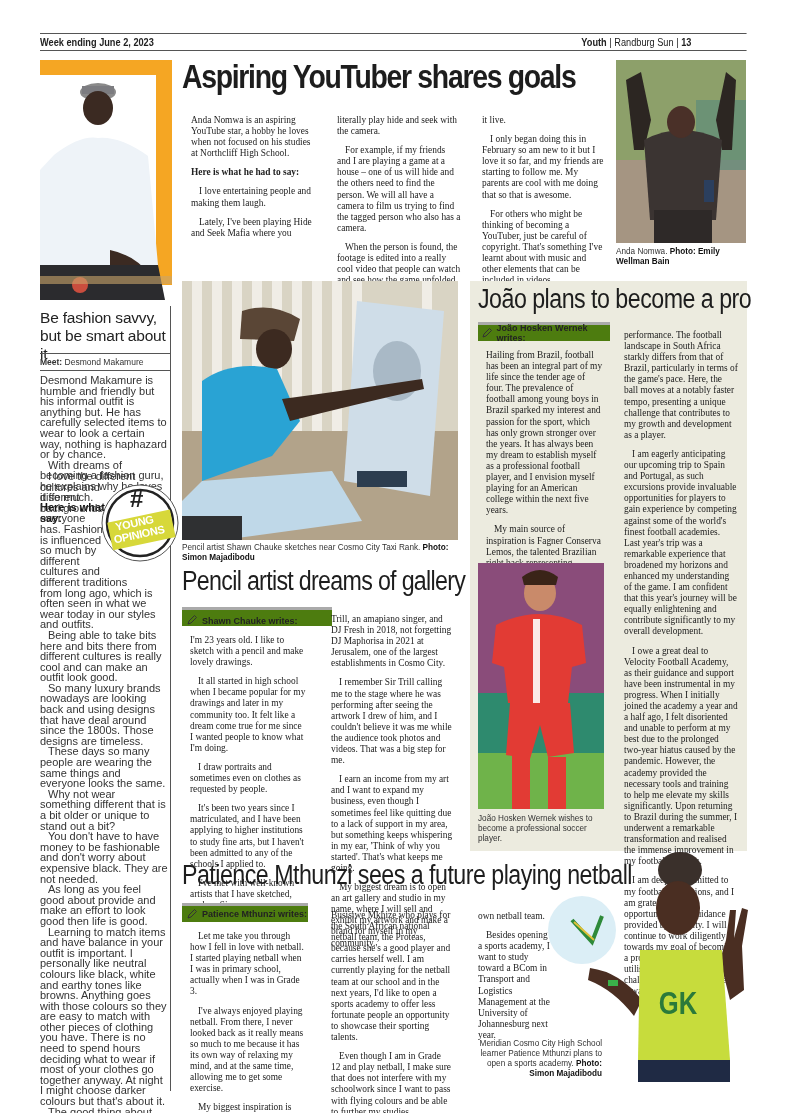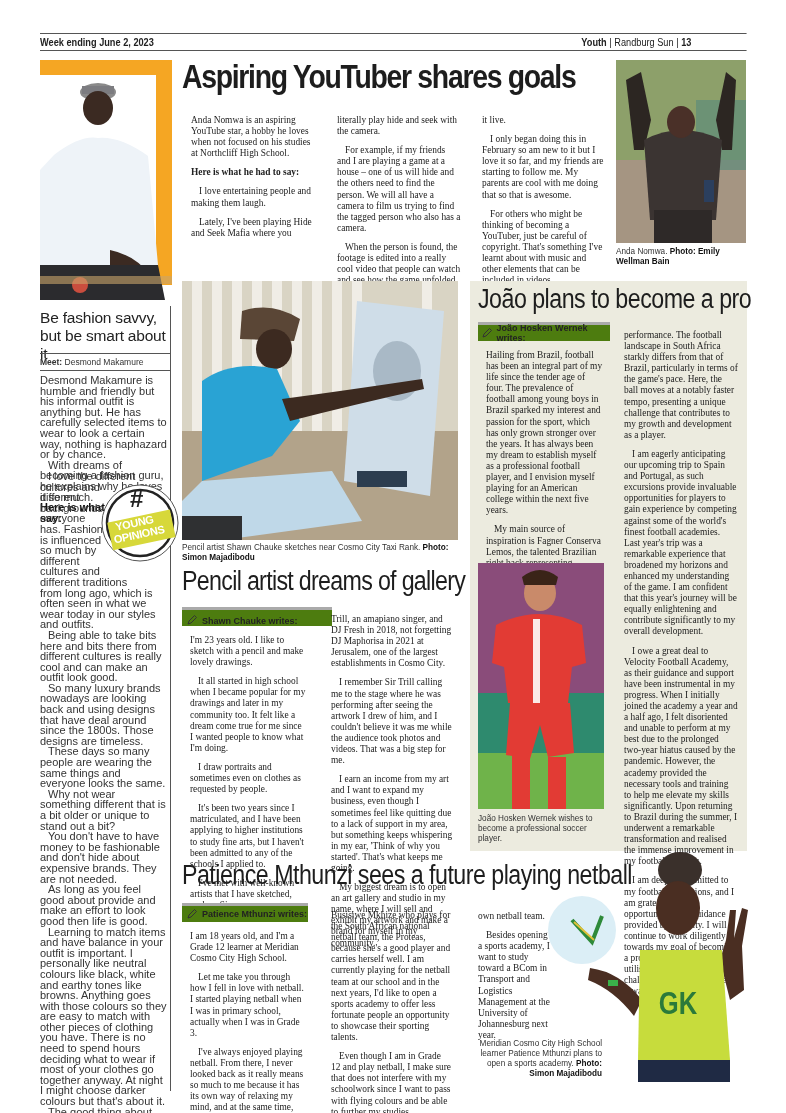--- a/index.html
+++ b/index.html
@@ -114,21 +114,21 @@
   <p>With dreams of becoming a fashion guru, he explains why he loves it so much.</p>
   <p class="bold">Here is what he had to say:</p>
 </div>
 <div class="abs sans-text" style="left:40px;top:471px;width:128px;">
   <div style="float:right;width:62px;height:118px;shape-outside:circle(50%);"></div>
   <p>I love the different cultures and different backgrounds everyone has. Fashion is influenced so much by different cultures and different traditions from long ago, which is often seen in what we wear today in our styles and outfits.</p>
   <p>Being able to take bits here and bits there from different cultures is really cool and can make an outfit look good.</p>
   <p>So many luxury brands nowadays are looking back and using designs that have deal around since the 1800s. Those designs are timeless.</p>
   <p>These days so many people are wearing the same things and everyone looks the same.</p>
   <p>Why not wear something different that is a bit older or unique to stand out a bit?</p>
-  <p>You don't have to have money to be fashionable and don't hide about expensive brands. They are not needed.</p>
+  <p>You don't have to have money to be fashionable and don't worry about expensive black. They are not needed.</p>
   <p>As long as you feel good about provide and make an effort to look good then life is good.</p>
   <p>Learning to match items and have balance in your outfit is important. I personally like neutral colours like black, white and earthy tones like browns. Anything goes with those colours so they are easy to match with other pieces of clothing you have. There is no need to spend hours deciding what to wear if most of your clothes go together anyway. At night I might choose darker colours but that's about it.</p>
   <p>The good thing about taking this approach and not buying expensive brands and trends is that your clothes will not go out of fashion. People listen too much to fashion trends and social influencers who make them feel under pressure to go and get crazy clothes that they won't wear in a year or two.</p>
   <p>Keep it simple. Make sure you are comfortable and be cool with yourself.</p>
 </div>
 
 <div class="abs" style="left:100px;top:483px;width:80px;height:80px;">
   <svg width="80" height="80">
     <circle cx="40" cy="40" r="38" fill="#fff" stroke="#555" stroke-width="1"></circle>
     <circle cx="40" cy="40" r="33" fill="none" stroke="#222" stroke-width="2.5"></circle>
@@ -246,21 +246,20 @@
 <div class="abs byline" style="left:182px;top:903px;width:126px;">
   <span class="pen">
     <svg width="12" height="12" viewBox="0 0 12 12">
         <path d="M2 10 L3 7 L8.5 1.5 L10.5 3.5 L5 9 Z" fill="none" stroke="#333" stroke-width="1"></path>
       </svg>
   </span>
   <span>Patience Mthunzi writes:</span>
 </div>
 
 <div class="abs body-text" style="left:182px;top:923px;width:132px;">
-  <p class="first">I am 18 years old, and I'm a Grade 12 learner at Meridian Cosmo City High School.</p>
   <p>Let me take you through how I fell in love with netball. I started playing netball when I was in primary school, actually when I was in Grade 3.</p>
   <p>I've always enjoyed playing netball. From there, I never looked back as it really means so much to me because it has its own way of relaxing my mind, and at the same time, allowing me to get some exercise.</p>
   <p>My biggest inspiration is</p>
 </div>
 <div class="abs body-text" style="left:323px;top:902px;width:137px;">
   <p class="first">Busisiwe Mkhize who plays for the South African national netball team, the Proteas, because she's a good player and carries herself well. I am currently playing for the netball team at our school and in the next years, I'd like to open a sports academy to offer less fortunate people an opportunity to showcase their sporting talents.</p>
   <p>Even though I am in Grade 12 and play netball, I make sure that does not interfere with my schoolwork since I want to pass with flying colours and be able to further my studies.</p>
   <p>I would really like to be a netball coach or even have my</p>
 </div>
 

